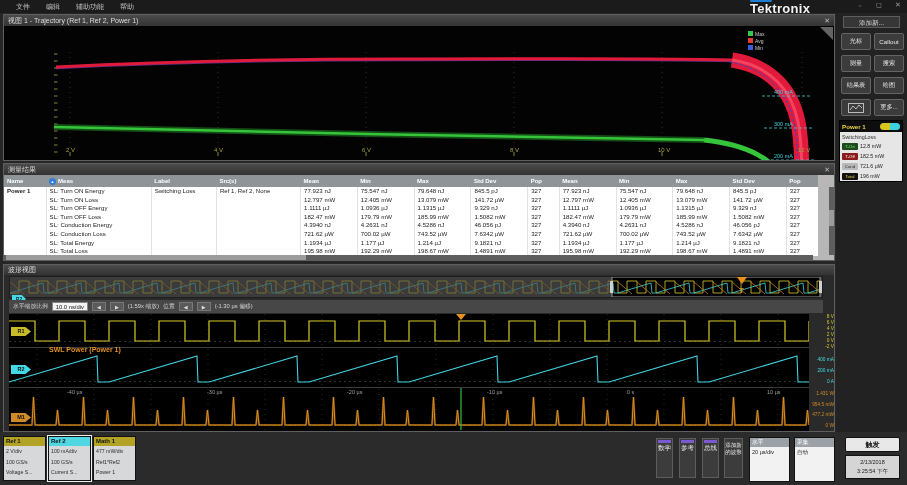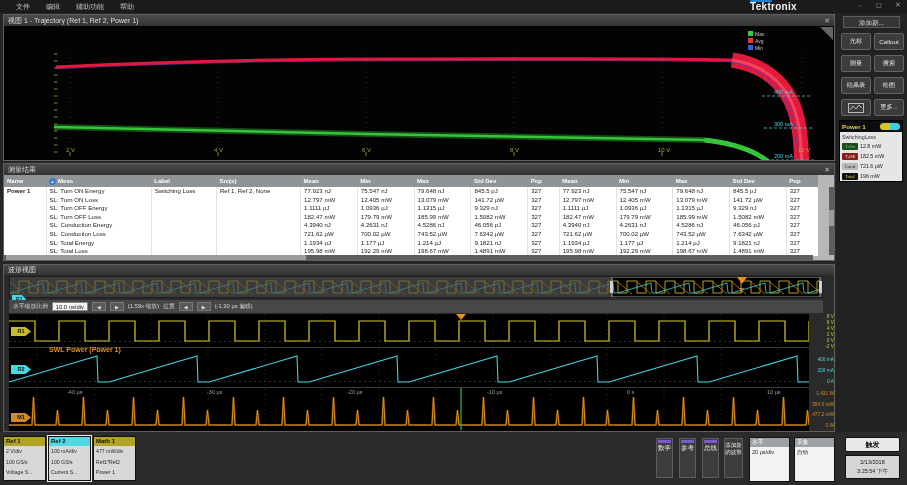--- a/index.html
+++ b/index.html
@@ -7,21 +7,21 @@
   #app {
     position:relative; width:907px; height:485px; overflow:hidden;
     background:#262626; font-family:"Liberation Sans", sans-serif;
     -webkit-font-smoothing:antialiased;
   }
   .abs { position:absolute; }
 
   
   #topbar { left:0; top:0; width:907px; height:13px; background:#1b1b1b; display:flex; align-items:center; }
   .menu-item { font-size:7px; color:#c2c2c2; margin-left:16px; }
-  #logo { position:absolute; left:750px; top:1px; font-size:10px; font-weight:bold; color:#f2f2f2; letter-spacing:.3px; }
+  #logo { position:absolute; left:750px; top:1px; font-size:13px; font-weight:bold; color:#f2f2f2; letter-spacing:.3px; }
   #logo .swoosh { position:absolute; left:0px; top:-1px; width:22px; height:2px; background:#1d7fd1; border-radius:2px; }
   #win-controls { position:absolute; right:4px; top:1px; display:flex; gap:9px; }
   #win-controls span { font-size:7px; color:#9a9a9a; width:10px; text-align:center; }
 
   
   .win { position:absolute; border:1px solid #5f5f5f; background:#2e2e2e; }
   .tb { height:11px; background:linear-gradient(#4b4b4b,#333); color:#ddd; font-size:7px;
         display:flex; align-items:center; padding:0 4px; }
   .tb .close { margin-left:auto; color:#bbb; font-size:7px; }
 

